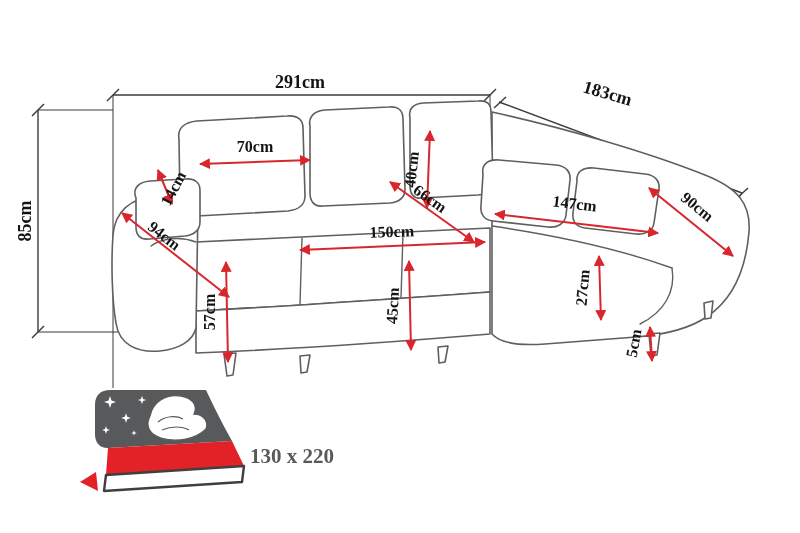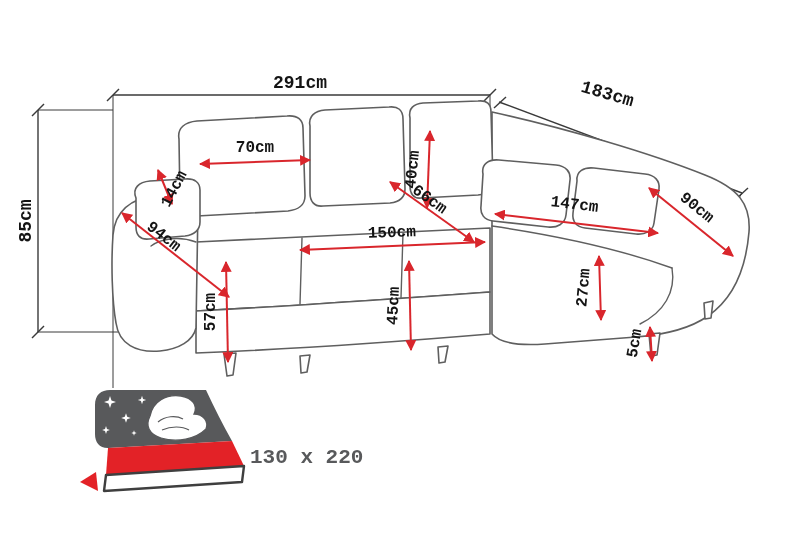--- a/index.html
+++ b/index.html
@@ -6,21 +6,21 @@
     --dimension_red:#d9262c;
     --outline_grey:#5f5f5f;
     --dim_line_grey:#3a3a3a;
     --icon_grey:#58595b;
     --icon_red:#e32227;
     --label_black:#141414;
   }
   *{box-sizing:border-box;}
   html,body{margin:0;padding:0;background:#fff;}
   .canvas{position:relative;width:800px;height:495px;background:#fff;
-    font-family:Liberation Mono, monospace;overflow:hidden;}
+    font-family:Liberation Serif, serif;overflow:hidden;}
   svg{display:block;}
   .grey-line{stroke:var(--dim_line_grey);stroke-width:1.4;}
   .grey-line.thin{stroke-width:1;}
   .sofa-part{fill:#fff;stroke:var(--outline_grey);stroke-width:1.6;
     stroke-linejoin:round;stroke-linecap:round;}
   .seam{fill:none;stroke:var(--outline_grey);stroke-width:1.4;stroke-linecap:round;}
   .red-line{fill:none;stroke:var(--dimension_red);stroke-width:2;}
   .red-fill{fill:var(--dimension_red);}
   text.dim{font-weight:bold;font-size:16px;fill:var(--label_black);}
   text.dim.big{font-size:18px;}

